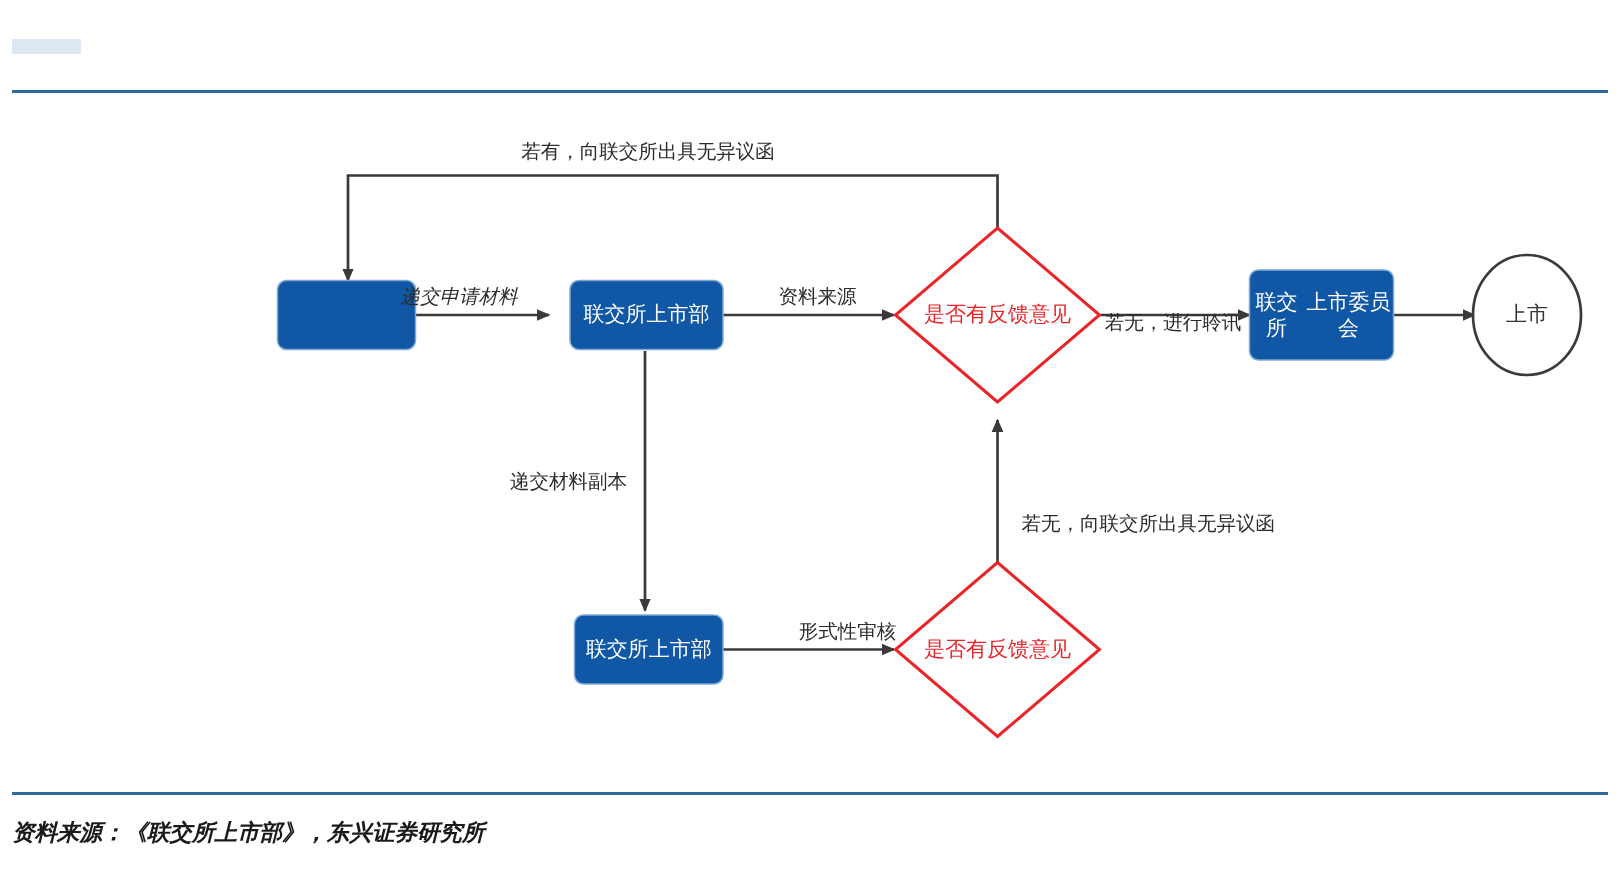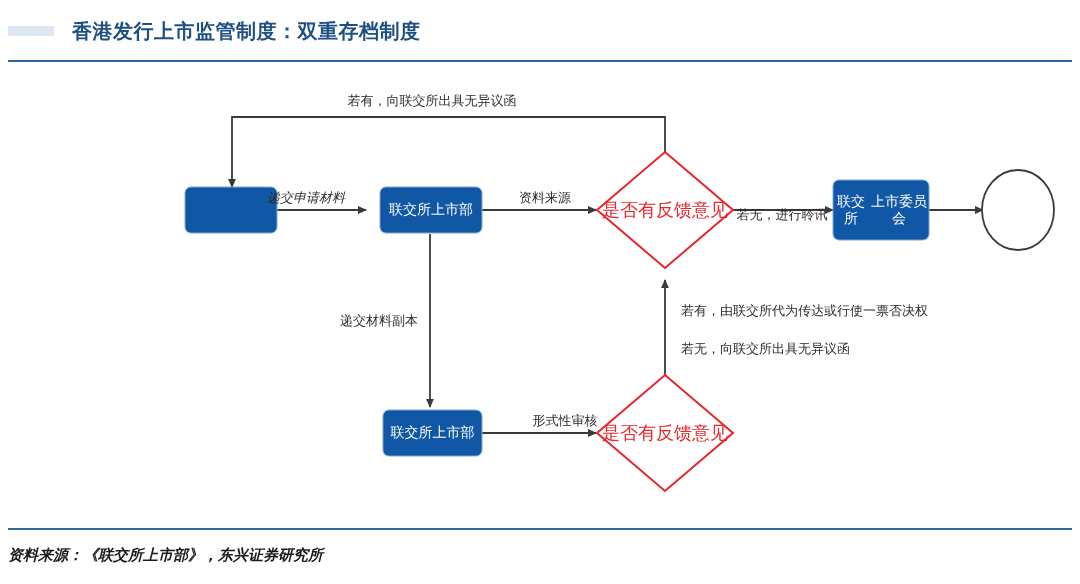--- a/index.html
+++ b/index.html
@@ -85,21 +85,21 @@
     text-align: center;
     line-height: 1.25;
     pointer-events: none;
   }
   .box-label {
     color: #ffffff;
     font-size: 14px;
   }
   .diamond-label {
     color: #e8262a;
-    font-size: 18px;
+    font-size: 14px;
     white-space: nowrap;
   }
   .ellipse-label {
     color: #333333;
     font-size: 14px;
   }
 
   
   .edge-label {
     position: absolute;
@@ -108,21 +108,20 @@
     white-space: nowrap;
     pointer-events: none;
   }
   .edge-label.center { transform: translateX(-50%); }
 </style>
 </head>
 <body>
 
 <div class="header">
   <div class="title-marker"></div>
-  <div class="page-title">香港发行上市监管制度：双重存档制度</div>
   <div class="rule-top"></div>
 </div>
 
 <div class="diagram">
 
   <svg viewBox="0 0 1080 466" xmlns="http://www.w3.org/2000/svg">
     <defs>
       <marker id="arrowGray" markerWidth="9" markerHeight="9" refX="8" refY="4.5" orient="auto" markerUnits="userSpaceOnUse">
         <path d="M0,0.6 L9,4.5 L0,8.4 Z" fill="#3a3a3a"></path>
       </marker>
@@ -163,36 +162,36 @@
 
   <div class="node-label box-label" style="left:380px; top:125px; width:102px; height:46px;">联交所上市部</div>
 
   <div class="node-label diamond-label" style="left:587px; top:133px; width:156px; height:30px;">是否有反馈意见</div>
 
   <div class="node-label box-label" style="left:833px; top:118px; width:96px; height:60px; flex-direction:row;">
     <span>联交所</span>
     <span>上市委员会</span>
   </div>
 
+  <div class="node-label ellipse-label" style="left:982px; top:128px; width:72px; height:40px;">上市</div>
 
   <div class="node-label box-label" style="left:383px; top:348px; width:99px; height:46px;">联交所上市部</div>
 
   <div class="node-label diamond-label" style="left:587px; top:356px; width:156px; height:30px;">是否有反馈意见</div>
 
   <div class="edge-label center" style="left:306px; top:127px;font-style:italic;">递交申请材料</div>
 
   <div class="edge-label center" style="left:545px; top:127px;">资料来源</div>
 
   <div class="edge-label center" style="left:782px; top:144px;">若无，进行聆讯</div>
 
   <div class="edge-label center" style="left:432px; top:30px;">若有，向联交所出具无异议函</div>
 
   <div class="edge-label" style="left:340px; top:250px;">递交材料副本</div>
 
   <div class="edge-label center" style="left:565px; top:350px;text-align:right;">形式性审核</div>
 
-  <div class="edge-label" style="left:681px; top:240px;">若有，由联交所代为传达或行使一票否决权</div>
 
   <div class="edge-label" style="left:681px; top:278px;">若无，向联交所出具无异议函</div>
 </div>
 
 <div class="rule-bottom"></div>
 <div class="source-note">资料来源：《联交所上市部》，东兴证券研究所</div>
 
 </body></html>

